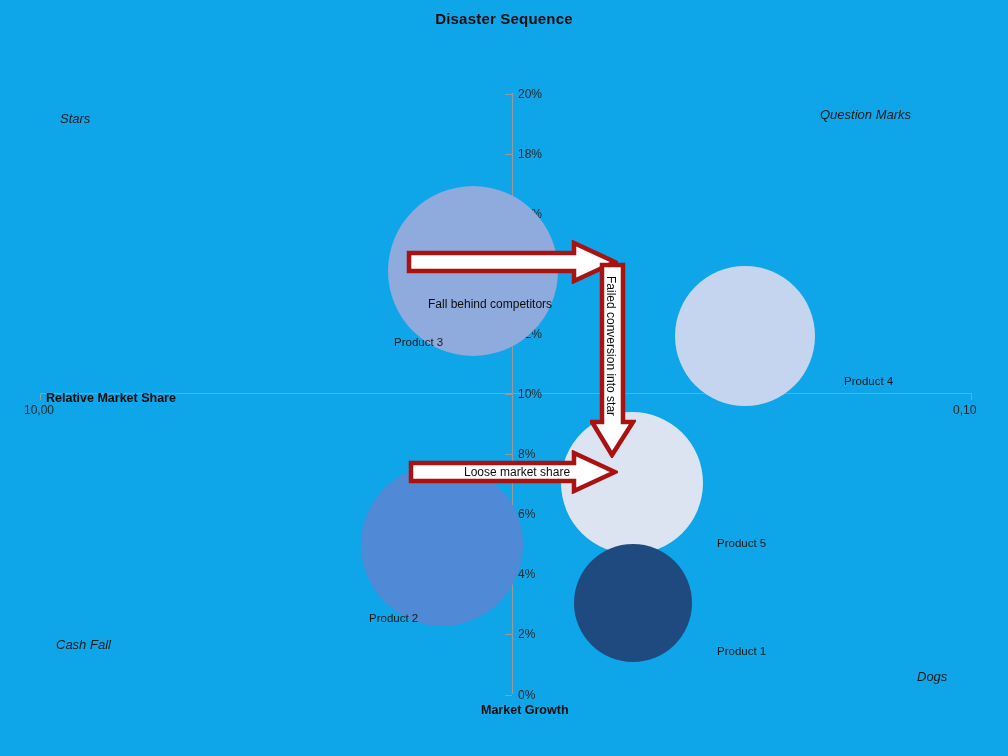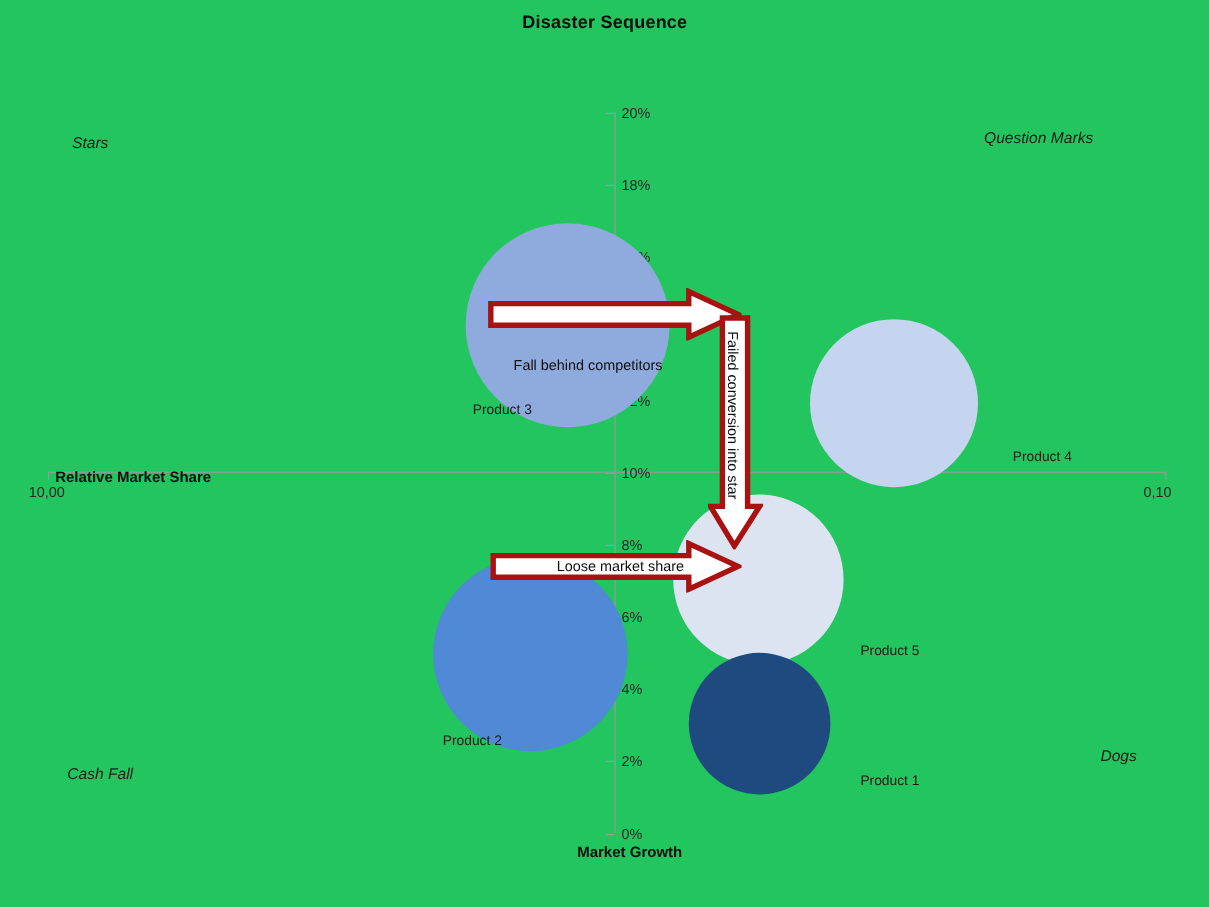--- a/index.html
+++ b/index.html
@@ -9,21 +9,21 @@
     background: #ffffff;
   }
   body {
     font-family: "Liberation Sans", sans-serif;
     color: #000000;
   }
   #chart-root {
     position: relative;
     width: 1008px;
     height: 756px;
-    background: #22c55e;
+    background: #0ea5e9;
     overflow: hidden;
   }
 
   
   .chart-title {
     position: absolute;
     left: 0;
     top: 10px;
     width: 1008px;
     text-align: center;
@@ -116,21 +116,21 @@
   .quadrant-label {
     position: absolute;
     font-size: 13px;
     font-style: italic;
     color: #1a1a1a;
     white-space: nowrap;
   }
   .q-stars     { left: 60px;  top: 111px; }
   .q-question  { left: 820px; top: 107px; }
   .q-cashcows  { left: 56px;  top: 637px; }
-  .q-dogs      { left: 917px; top: 622px; }
+  .q-dogs      { left: 917px; top: 669px; }
 
   
   .bubble {
     position: absolute;
     border-radius: 50%;
   }
   .bubble-label {
     position: absolute;
     font-size: 11.5px;
     color: #1a1a1a;

